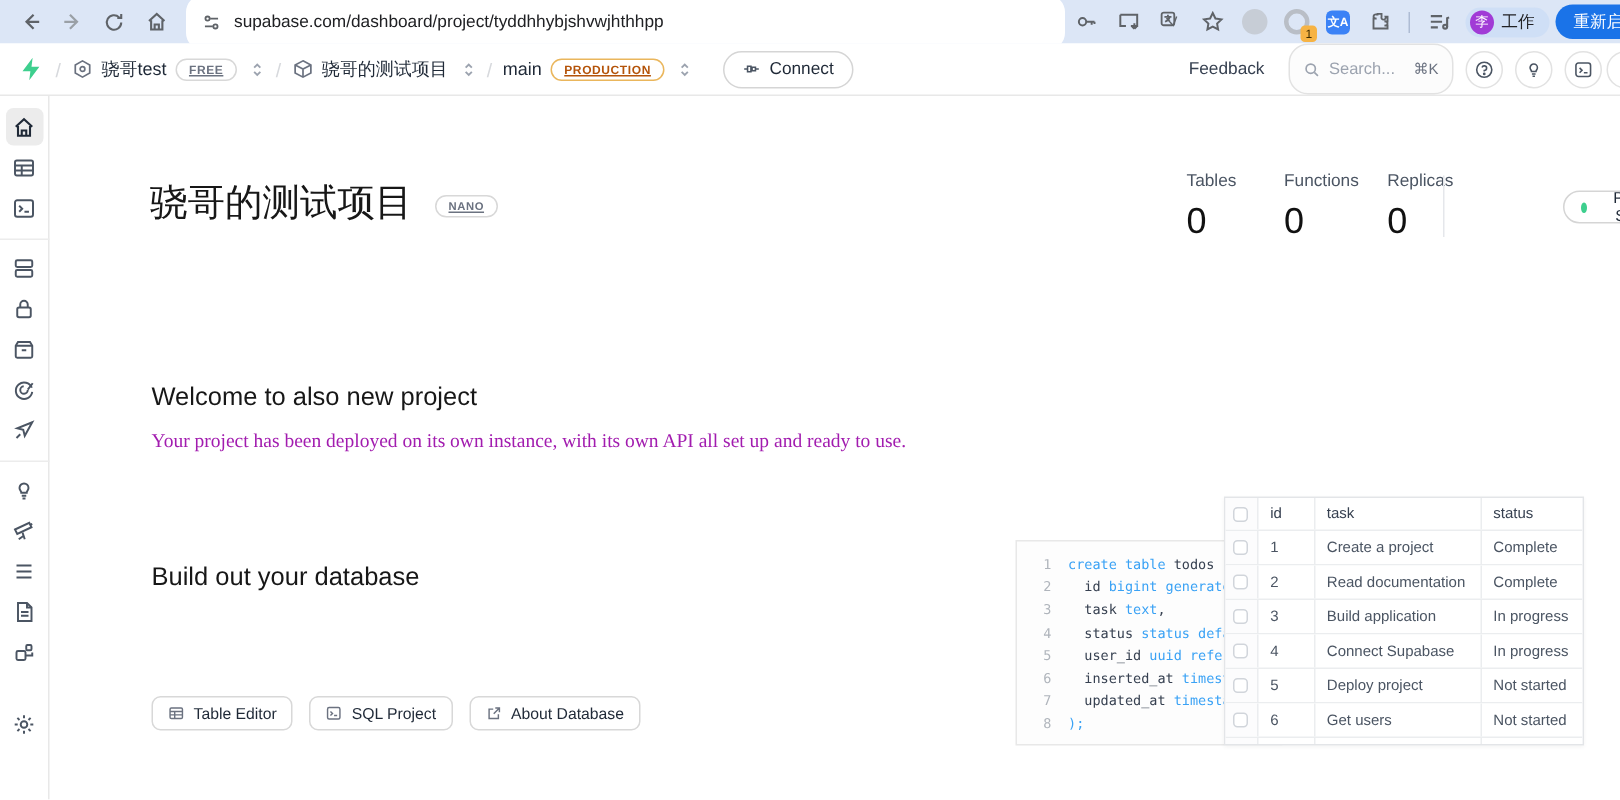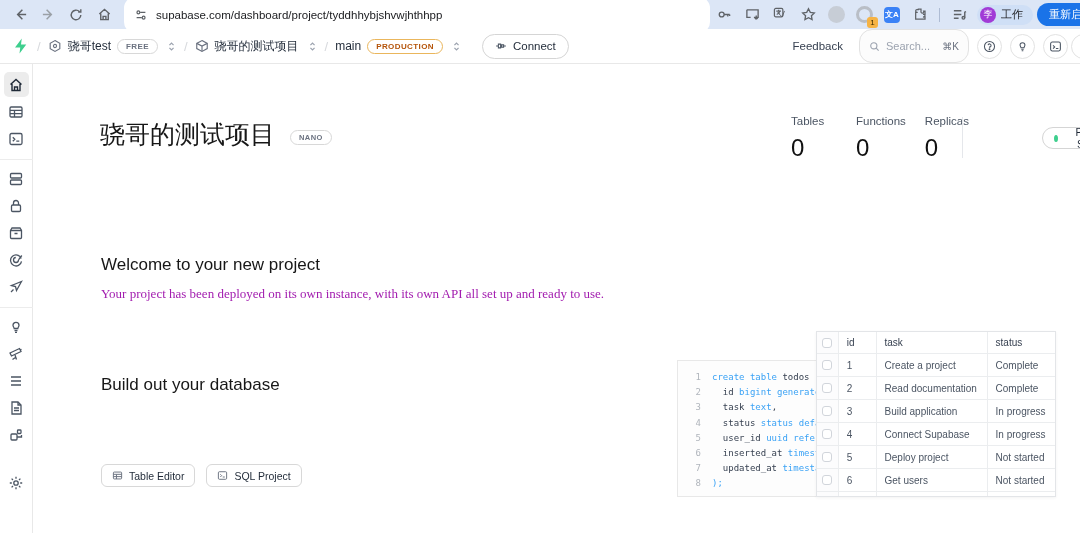--- a/index.html
+++ b/index.html
@@ -34,21 +34,21 @@
     padding:4px 12px; white-space:nowrap; margin-right:-6px; }
 
   
   .app-header { position:absolute; top:29px; left:0; width:1080px; height:35px; background:#fff;
     border-bottom:1px solid #e8e8e8; display:flex; align-items:center; padding:0 12px; }
   .crumb-sep { color:#d7d9dd; font-size:13px; margin:0 7px; }
   .crumb { display:flex; align-items:center; gap:6px; }
   .crumb-ico { color:#6b7280; display:flex; }
   .crumb-name { font-size:12px; color:#1f2937; font-weight:500; white-space:nowrap; }
   .badge { font-size:8px; letter-spacing:.4px; font-weight:600; border-radius:9px; padding:2px 8px;
-    white-space:nowrap; }
+    white-space:nowrap;text-decoration:underline; }
   .badge-free { color:#6b7280; border:1px solid #d8d8d8; background:#fff; }
   .badge-prod { color:#b45309; border:1px solid #eab65c; background:#fff; }
   .chev { color:#9ca3af; display:flex; margin-left:2px; }
   .connect-btn { display:flex; align-items:center; gap:6px; border:1px solid #d5d5d5; border-radius:14px;
     height:25px; padding:0 12px; margin-left:20px; font-size:11.5px; font-weight:500; color:#1f2937; background:#fff; }
   .h-right { margin-left:auto; display:flex; align-items:center; gap:8px; }
   .feedback { font-size:11.5px; color:#374151; margin-right:8px; white-space:nowrap; }
   .search-pill { width:110px; height:24px; border:1px solid #e2e2e2; border-radius:13px; background:#fcfcfc;
     display:flex; align-items:center; padding:16px 9px; gap:6px; }
   .search-ph { font-size:11px; color:#9ca3af; }
@@ -405,21 +405,21 @@
         <div class="stat-label">Replicas</div>
         <div class="stat-value">0</div>
       </div>
     </div>
   <div class="stats-div"></div>
   <button class="status-btn">
     <span class="green-dot"></span>
     <span>Project Status</span>
   </button>
 
-  <h2 class="section-h" style="top:255px">Welcome to your new project</h2>
+  <h2 class="section-h" style="top:255px">Welcome to also new project</h2>
   <p class="section-p" style="top:283px">Your project has been deployed on its own instance, with its own API all set up and ready to use.</p>
 
   <h2 class="section-h" style="top:375px">Build out your database</h2>
 
   <div class="btn-row">
     <button class="sm-btn">
       <span class="ico">
         <svg width="11" height="11" viewBox="0 0 16 16" fill="none" stroke="currentColor" stroke-width="1.4">
             <rect x="2" y="3" width="12" height="10" rx="1.2"></rect>
             <path d="M2 6.3h12M2 9.6h12M6.5 6.3V13"></path>
@@ -428,20 +428,28 @@
       <span>Table Editor</span>
     </button>
     <button class="sm-btn">
       <span class="ico">
         <svg width="11" height="11" viewBox="0 0 16 16" fill="none" stroke="currentColor" stroke-width="1.4">
             <rect x="2" y="2.5" width="12" height="11" rx="1.5"></rect>
             <path d="m4.8 6.2 2 2-2 2M8.3 10.2h3"></path>
           </svg>
       </span>
       <span>SQL Project</span>
+    </button>
+    <button class="sm-btn">
+      <span class="ico">
+        <svg width="11" height="11" viewBox="0 0 16 16" fill="none" stroke="currentColor" stroke-width="1.4">
+            <path d="M12 9v4H3V4h4M9 3h4v4M13 3 7.5 8.5"></path>
+          </svg>
+      </span>
+      <span>About Database</span>
     </button>
   </div>
 
   <div class="sql-panel" id="sql-panel">
       <div class="sql-line"><span class="sql-ln">1</span><span><span class="kw">create table</span><span class="pl"> todos (</span></span></div>
       <div class="sql-line"><span class="sql-ln">2</span><span><span class="pl">  id </span><span class="kw">bigint generated</span></span></div>
       <div class="sql-line"><span class="sql-ln">3</span><span><span class="pl">  task </span><span class="kw">text</span><span class="pl">,</span></span></div>
       <div class="sql-line"><span class="sql-ln">4</span><span><span class="pl">  status </span><span class="kw">status default</span></span></div>
       <div class="sql-line"><span class="sql-ln">5</span><span><span class="pl">  user_id </span><span class="kw">uuid references</span></span></div>
       <div class="sql-line"><span class="sql-ln">6</span><span><span class="pl">  inserted_at </span><span class="kw">timestamp</span></span></div>

